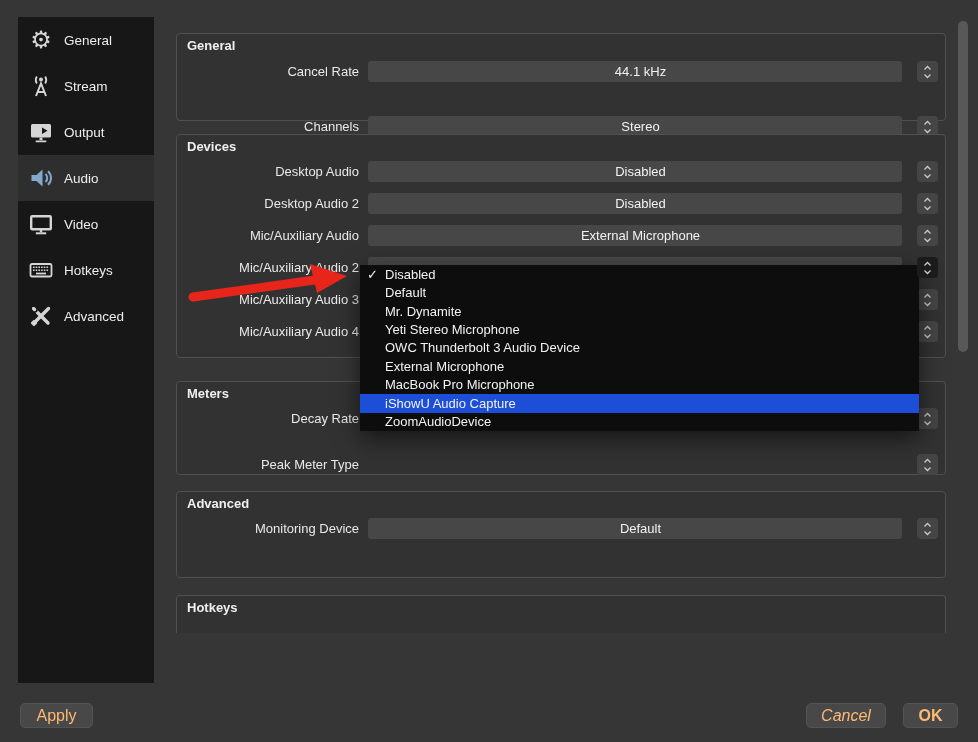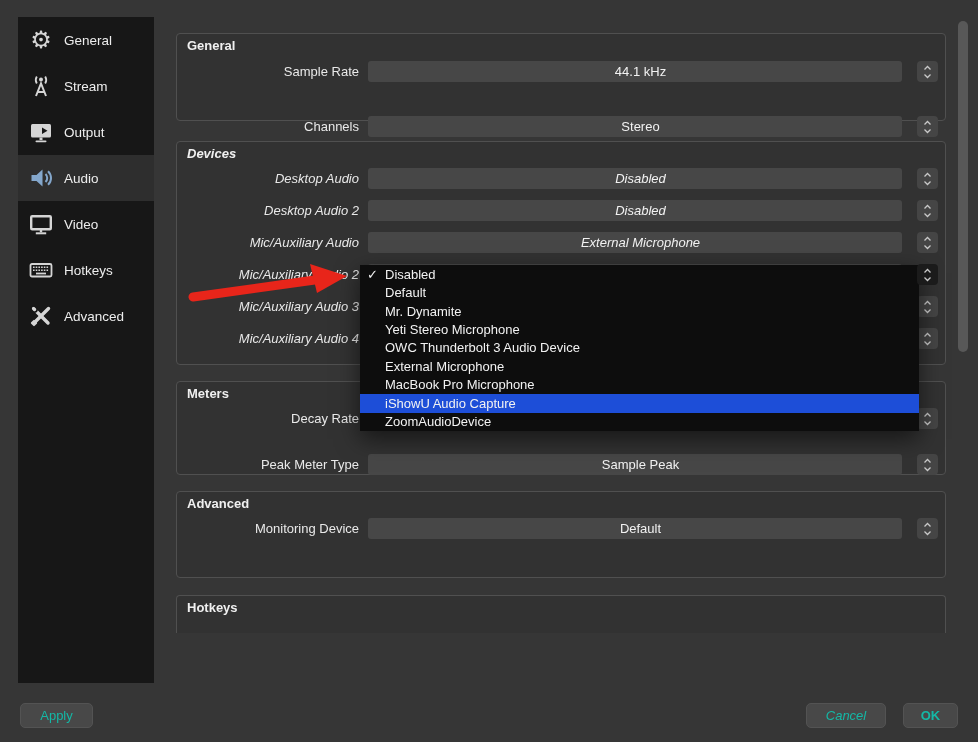--- a/index.html
+++ b/index.html
@@ -33,21 +33,21 @@
 
   
   .dd{position:absolute;left:360px;top:265px;width:559px;height:166px;background:#0d0d0d;
       z-index:5;display:flex;flex-direction:column;box-shadow:0 8px 22px rgba(0,0,0,.55);}
   .dd-item{flex:1;display:flex;align-items:center;color:#f2f2f2;font-size:13px;white-space:nowrap;}
   .dd-check{width:25px;text-align:center;font-size:13px;flex:0 0 25px;}
   .dd-item.hl{background:#1d4ed8;}
 
   
   .btn{position:absolute;top:703px;height:25px;background:#484848;border:1px solid #535353;
-       border-radius:5px;color:#14b8a6;font-size:13px;display:flex;align-items:center;
+       border-radius:5px;color:#fdba74;font-size:16px;display:flex;align-items:center;
        justify-content:center;}
 
   
   .scroll-thumb{position:absolute;left:958px;top:21px;width:10px;height:331px;background:#585858;
                 border-radius:5px;}
   .arrow-overlay{position:absolute;left:0;top:0;width:978px;height:742px;z-index:8;
                  pointer-events:none;}
 </style>
 </head>
 <body>
@@ -128,42 +128,42 @@
           <rect x="2.5" y="16.5" width="5" height="5" rx="1" transform="rotate(-45 5 19)" fill="#d5d5d5"></rect>
         </svg>
       </span>
       <span>Advanced</span>
     </div>
   </div>
 
   <div class="grpbox" style="top:33px;height:88px;">
     <div class="grp-title">General</div>
     <div class="row" style="top:27px;">
-      <div class="row-label">Sample Rate</div>
+      <div class="row-label">Cancel Rate</div>
       <div class="select"><span>44.1 kHz</span></div>
       <div class="stepper">
           <svg width="9" height="16" viewBox="0 0 9 16">
             <polyline points="1.5,5.5 4.5,2.5 7.5,5.5"></polyline>
             <polyline points="1.5,10.5 4.5,13.5 7.5,10.5"></polyline>
           </svg>
         </div>
     </div>
     <div class="row" style="top:58px;margin-top:24px;">
       <div class="row-label">Channels</div>
       <div class="select"><span>Stereo</span></div>
       <div class="stepper">
           <svg width="9" height="16" viewBox="0 0 9 16">
             <polyline points="1.5,5.5 4.5,2.5 7.5,5.5"></polyline>
             <polyline points="1.5,10.5 4.5,13.5 7.5,10.5"></polyline>
           </svg>
         </div>
     </div>
   </div>
 
-  <div class="grpbox" style="top:141px;height:224px;font-style:italic;">
+  <div class="grpbox" style="top:134px;height:224px;">
     <div class="grp-title">Devices</div>
 
     <div class="row" style="top:26px;">
       <div class="row-label">Desktop Audio</div>
       <div class="select"><span>Disabled</span></div>
       <div class="stepper">
           <svg width="9" height="16" viewBox="0 0 9 16">
             <polyline points="1.5,5.5 4.5,2.5 7.5,5.5"></polyline>
             <polyline points="1.5,10.5 4.5,13.5 7.5,10.5"></polyline>
           </svg>
@@ -233,21 +233,20 @@
       <div class="select"><span></span></div>
       <div class="stepper">
           <svg width="9" height="16" viewBox="0 0 9 16">
             <polyline points="1.5,5.5 4.5,2.5 7.5,5.5"></polyline>
             <polyline points="1.5,10.5 4.5,13.5 7.5,10.5"></polyline>
           </svg>
         </div>
     </div>
     <div class="row" style="top:72px;">
       <div class="row-label">Peak Meter Type</div>
-      <div class="select"><span>Sample Peak</span></div>
       <div class="stepper">
           <svg width="9" height="16" viewBox="0 0 9 16">
             <polyline points="1.5,5.5 4.5,2.5 7.5,5.5"></polyline>
             <polyline points="1.5,10.5 4.5,13.5 7.5,10.5"></polyline>
           </svg>
         </div>
     </div>
   </div>
 
   <div class="grpbox" style="top:491px;height:87px;">

